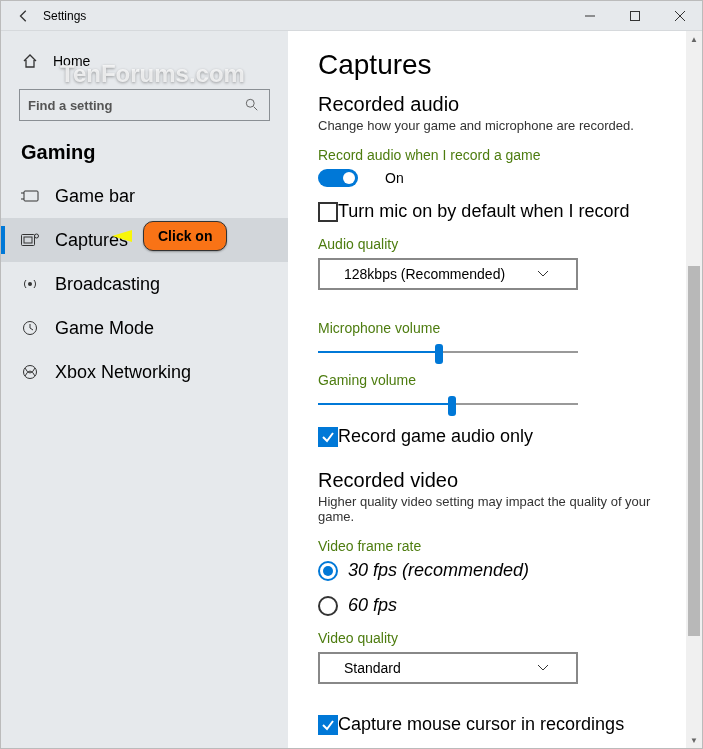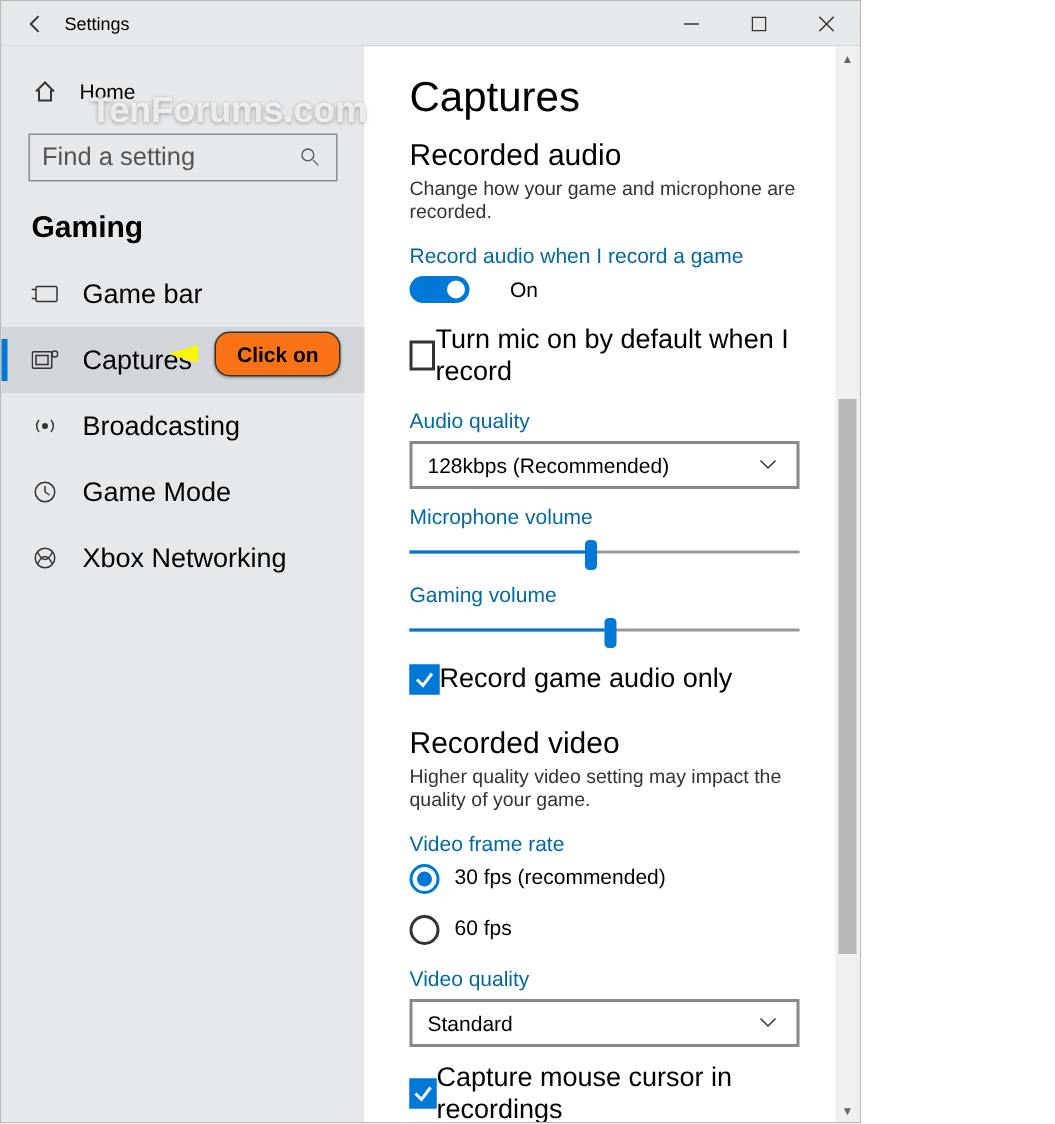--- a/index.html
+++ b/index.html
@@ -1,52 +1,52 @@
 <!DOCTYPE html>
 <html><head>
 <meta charset="utf-8">
 <style>
   * { box-sizing: border-box; margin: 0; padding: 0; font-family: "Segoe UI", Arial, sans-serif; }
   body { width: 703px; height: 749px; overflow: hidden; background: #fff; position: relative; }
-  .window { width: 574px; height: 749px; display: flex; flex-direction: column; border: 1px solid #bbb; }
+  .window { width: 703px; height: 749px; display: flex; flex-direction: column; border: 1px solid #bbb; }
   .titlebar { height: 30px; display: flex; align-items: center; padding-left: 8px; background: #e6e9ec; border-bottom: 1px solid #d6d9dc; }
   .titlebar .back { width: 30px; height: 30px; display:flex; align-items:center; justify-content:center; }
   .titlebar .title { font-size: 12px; padding-left: 4px; flex: 1; }
   .winbtns { display:flex; }
   .winbtn { width: 45px; height: 30px; display:flex; align-items:center; justify-content:center; }
   .content { flex: 1; display: flex; min-height: 0; }
   .sidebar { width: 287px; background: #e6e9ec; display:flex; flex-direction:column; padding-top: 10px; }
   .home-row { display:flex; align-items:center; height: 40px; padding-left: 20px; gap: 14px; font-size: 14px; }
   .search { margin: 8px 18px 14px 18px; height: 32px; border: 1px solid #8a8f94; background:#e6e9ec; display:flex; align-items:center; padding: 0 8px; justify-content:space-between;}
-  .search span.ph { color:#555; font-size:17px; }
+  .search span.ph { color:#555; font-size:13px;font-weight:bold; }
   .section-title { font-weight:600; font-size:20px; padding: 6px 20px 10px 20px; }
   .nav-item { display:flex; align-items:center; height:44px; padding-left:20px; gap:16px; font-size:18px; position:relative; }
   .nav-item.active { background:#d2d6da; }
   .nav-item.active::before { content:""; position:absolute; left:0; top:8px; bottom:8px; width:4px; background:#0078d7; }
   .icon { width:18px; height:18px; display:flex; align-items:center; justify-content:center; }
   .main { flex:1; background:#fff; display:flex; }
   .main-scroll { flex:1; padding: 18px 24px 12px 30px; overflow:hidden; }
   h1 { font-weight:400; font-size:28px; margin-bottom:12px; }
   h2 { font-weight:400; font-size:20px; margin-top:10px; margin-bottom:2px; }
   .desc { font-size:13px; color:#333; margin-bottom:14px; }
-  .label { font-size:14px; color:#0369a1; margin-top:6px; margin-bottom:6px; }
+  .label { font-size:14px; color:#4d7c0f; margin-top:6px; margin-bottom:6px; }
   .toggle-row { display:flex; align-items:center; gap:27px; margin-bottom:14px;}
   .toggle { width:40px; height:18px; background:#0078d7; border-radius:10px; position:relative; }
   .toggle::after { content:""; position:absolute; right:3px; top:3px; width:12px; height:12px; background:#fff; border-radius:50%; }
   .toggle-label { font-size:14px; }
   .check-row { display:flex; align-items:center; margin-bottom:14px; font-size:18px; }
   .checkbox { width:20px; height:20px; border:2px solid #333; display:flex; align-items:center; justify-content:center; }
   .checkbox.checked { background:#0078d7; border-color:#0078d7; color:#fff; }
-  .dropdown { width:260px; height:32px; border:2px solid #888; display:flex; align-items:center; justify-content:space-between; padding:0 10px; font-size:14px; margin-bottom:10px;}
+  .dropdown { width:260px; height:32px; border:2px solid #888; display:flex; align-items:center; justify-content:space-between; padding:0 24px; font-size:14px; margin-bottom:30px;}
   .slider-row { margin-bottom:10px; }
   .slider { width:260px; height:20px; position:relative; display:flex; align-items:center;}
   .track { height:2px; width:100%; background:#999; position:relative; }
   .track-fill { position:absolute; left:0; top:0; height:2px; background:#0078d7; }
   .thumb { position:absolute; top:-7px; width:8px; height:20px; background:#0078d7; border-radius:3px; }
-  .radio-row { display:flex; gap:10px; margin-bottom:14px; font-size:14px;}
+  .radio-row { display:flex; align-items:center; gap:10px; margin-bottom:14px; font-size:18px;font-style:italic;}
   .radio { width:20px; height:20px; border:2px solid #333; border-radius:50%; display:flex; align-items:center; justify-content:center;}
   .radio.selected { border-color:#0078d7; }
   .radio.selected::after { content:""; width:10px; height:10px; background:#0078d7; border-radius:50%; }
   .scrollbar { width:16px; background:#f0f0f0; position:relative;}
   .scroll-thumb { position:absolute; right:2px; width:12px; background:#b8b8b8; }
   .scroll-arrow { position:absolute; right:0; width:16px; height:16px; display:flex; align-items:center; justify-content:center; font-size:8px; color:#666;}
   .callout { position:absolute; left:143px; top:221px; background:#f97316; border:1px solid #333; border-radius:10px; padding:6px 14px; font-weight:700; font-size:14px; box-shadow: 0 1px 2px rgba(0,0,0,0.3);}
   .callout::before { content:""; position:absolute; left:-32px; top:8px; width:0; height:0; border-top:6px solid transparent; border-bottom:6px solid transparent; border-right:20px solid #f8f608; }
   .callout::after { content:""; position:absolute; left:-34px; top:7px; width:0; height:0; border-top:7px solid transparent; border-bottom:7px solid transparent; border-right:21px solid #333; z-index:-1;}
   .watermark { position:absolute; left:60px; top:60px; font-size:24px; font-weight:600; color:rgba(255,255,255,0.75); text-shadow:0 1px 3px rgba(0,0,0,0.35); pointer-events:none;}

